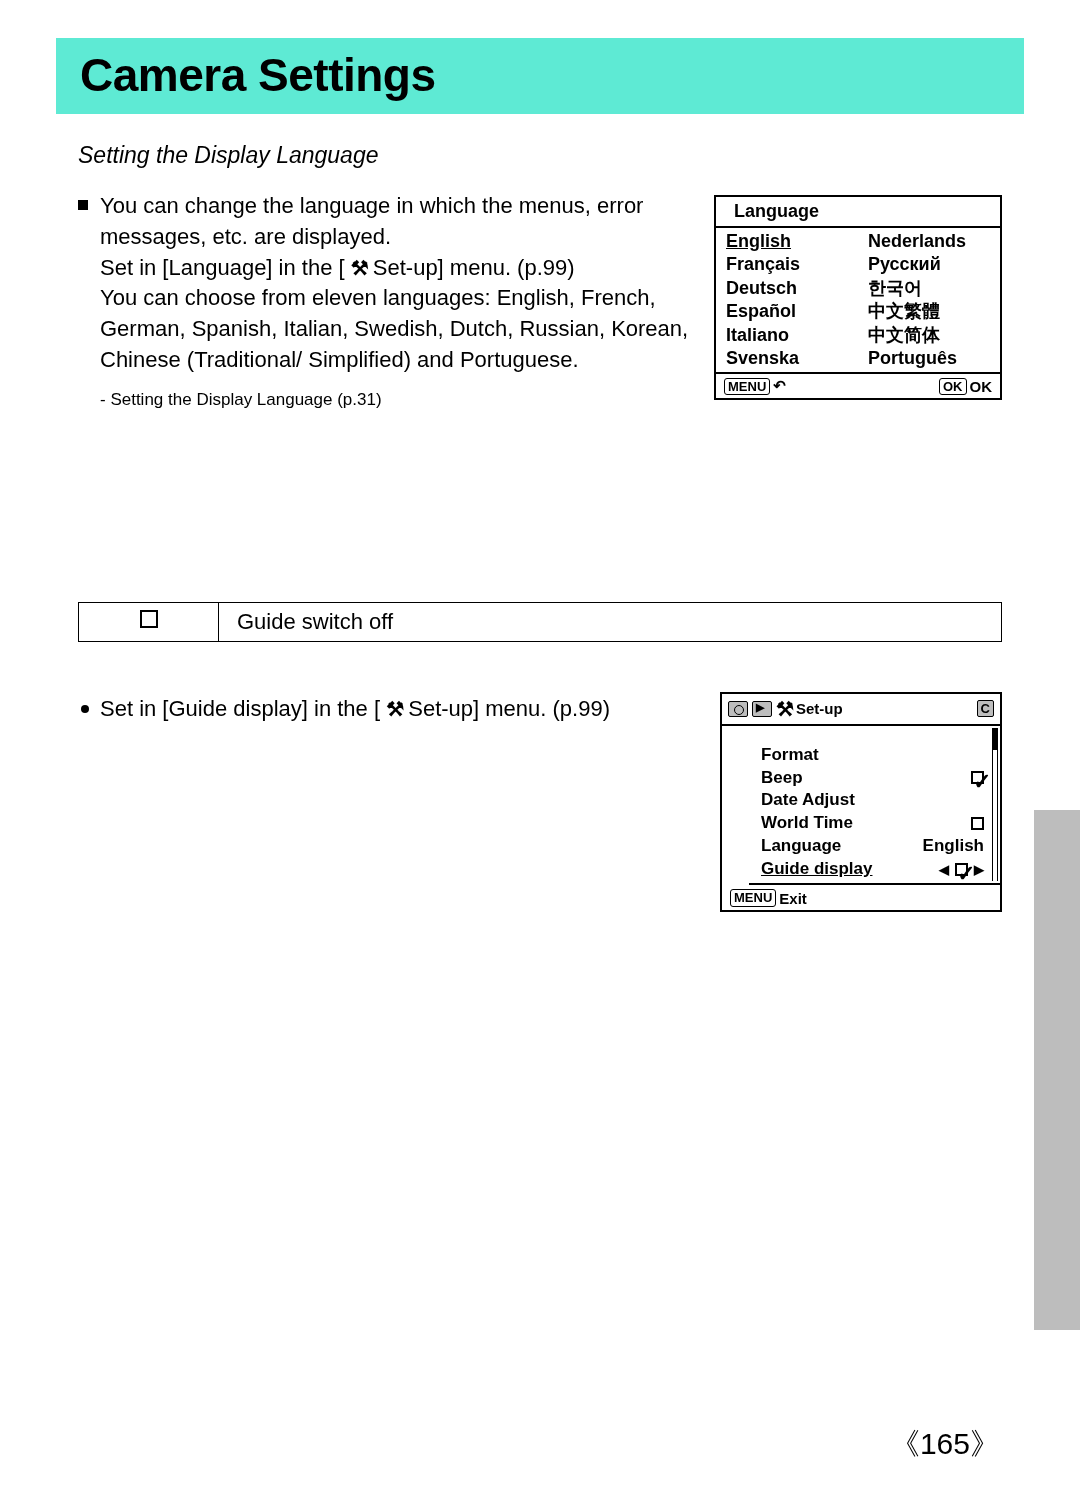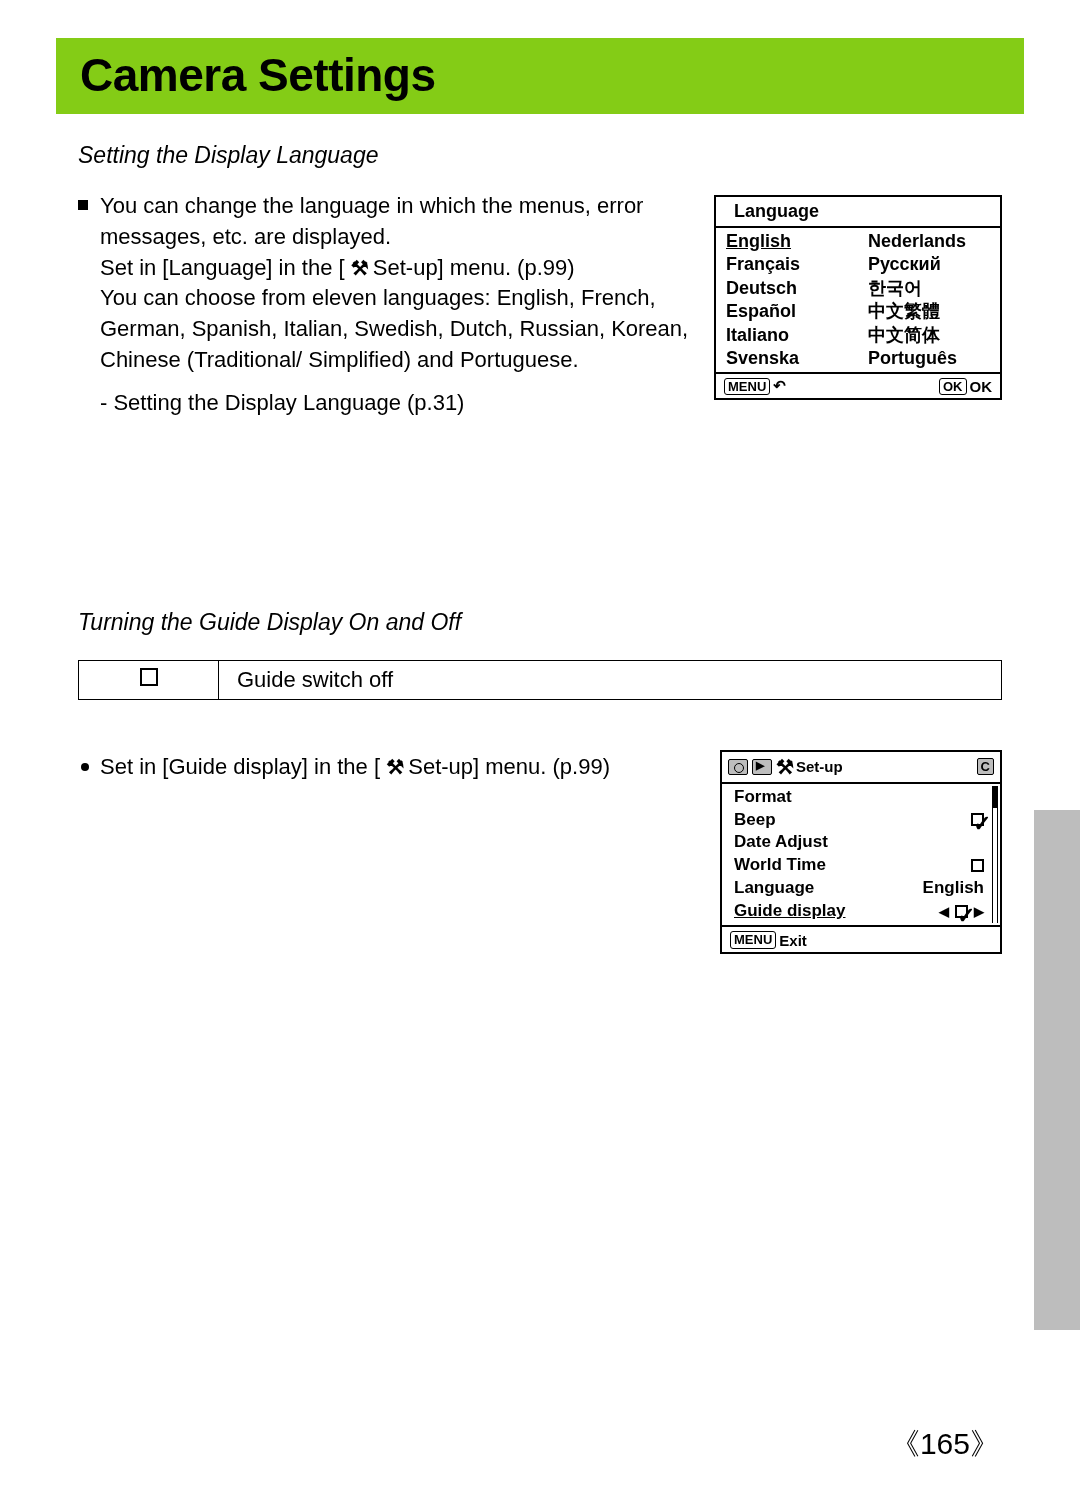--- a/index.html
+++ b/index.html
@@ -11,21 +11,21 @@
     color: #000;
     position: relative;
   }
   .page-frame {
     position: absolute;
     top: 38px;
     left: 56px;
     width: 968px;
   }
   .title-bar {
-    background: #84cc16;
+    background: #5eead4;
     padding: 10px 24px 12px 24px;
   }
   .title-bar h1 {
     font-size: 46px;
     font-weight: bold;
     letter-spacing: -0.5px;
   }
   .content {
     padding: 28px 22px 0 22px;
   }
@@ -64,21 +64,21 @@
     position: absolute;
     left: 3px;
     top: 11px;
     width: 8px;
     height: 8px;
     background: #000;
     border-radius: 50%;
   }
   .sub-indent {
     padding-left: 22px;
-    font-size: 22px;
+    font-size: 17px;
     line-height: 1.4;
   }
   .tool-icon {
     display: inline-block;
     font-weight: bold;
     font-size: 20px;
     vertical-align: baseline;
     letter-spacing: -2px;
     position: relative;
   }
@@ -243,22 +243,23 @@
   .c-badge {
     border: 1.5px solid #000;
     border-radius: 2px;
     padding: 0 3px;
     background: #bdbdbd;
     font-size: 13px;
     margin-left: auto;
   }
   .setup-body {
     border-bottom: 2px solid #000;
-    padding: 2px 2px 2px 8px;
-    position: relative;
+    padding: 18px 2px 2px 8px;
+    position: relative;
+    margin-left: 27px;
   }
   .setup-row {
     display: flex;
     justify-content: space-between;
     align-items: center;
     padding: 0 14px 0 4px;
     line-height: 1.35;
   }
   .setup-row.selected .label { text-decoration: underline; }
   .setup-row .value {
@@ -354,21 +355,20 @@
           </span>
           <span class="btn-label">
             <span class="boxed">OK</span>
             <span>OK</span>
           </span>
         </div>
       </div>
     </div>
 
     <div class="section2">
-      <div class="section-heading">Turning the Guide Display On and Off</div>
 
 
       <table class="guide-table">
         <tbody>
         <tr>
           <td class="icon-cell"><span class="check-icon"></span></td>
           <td>Guide switch off</td>
         </tr>
       </tbody>
         </table>

